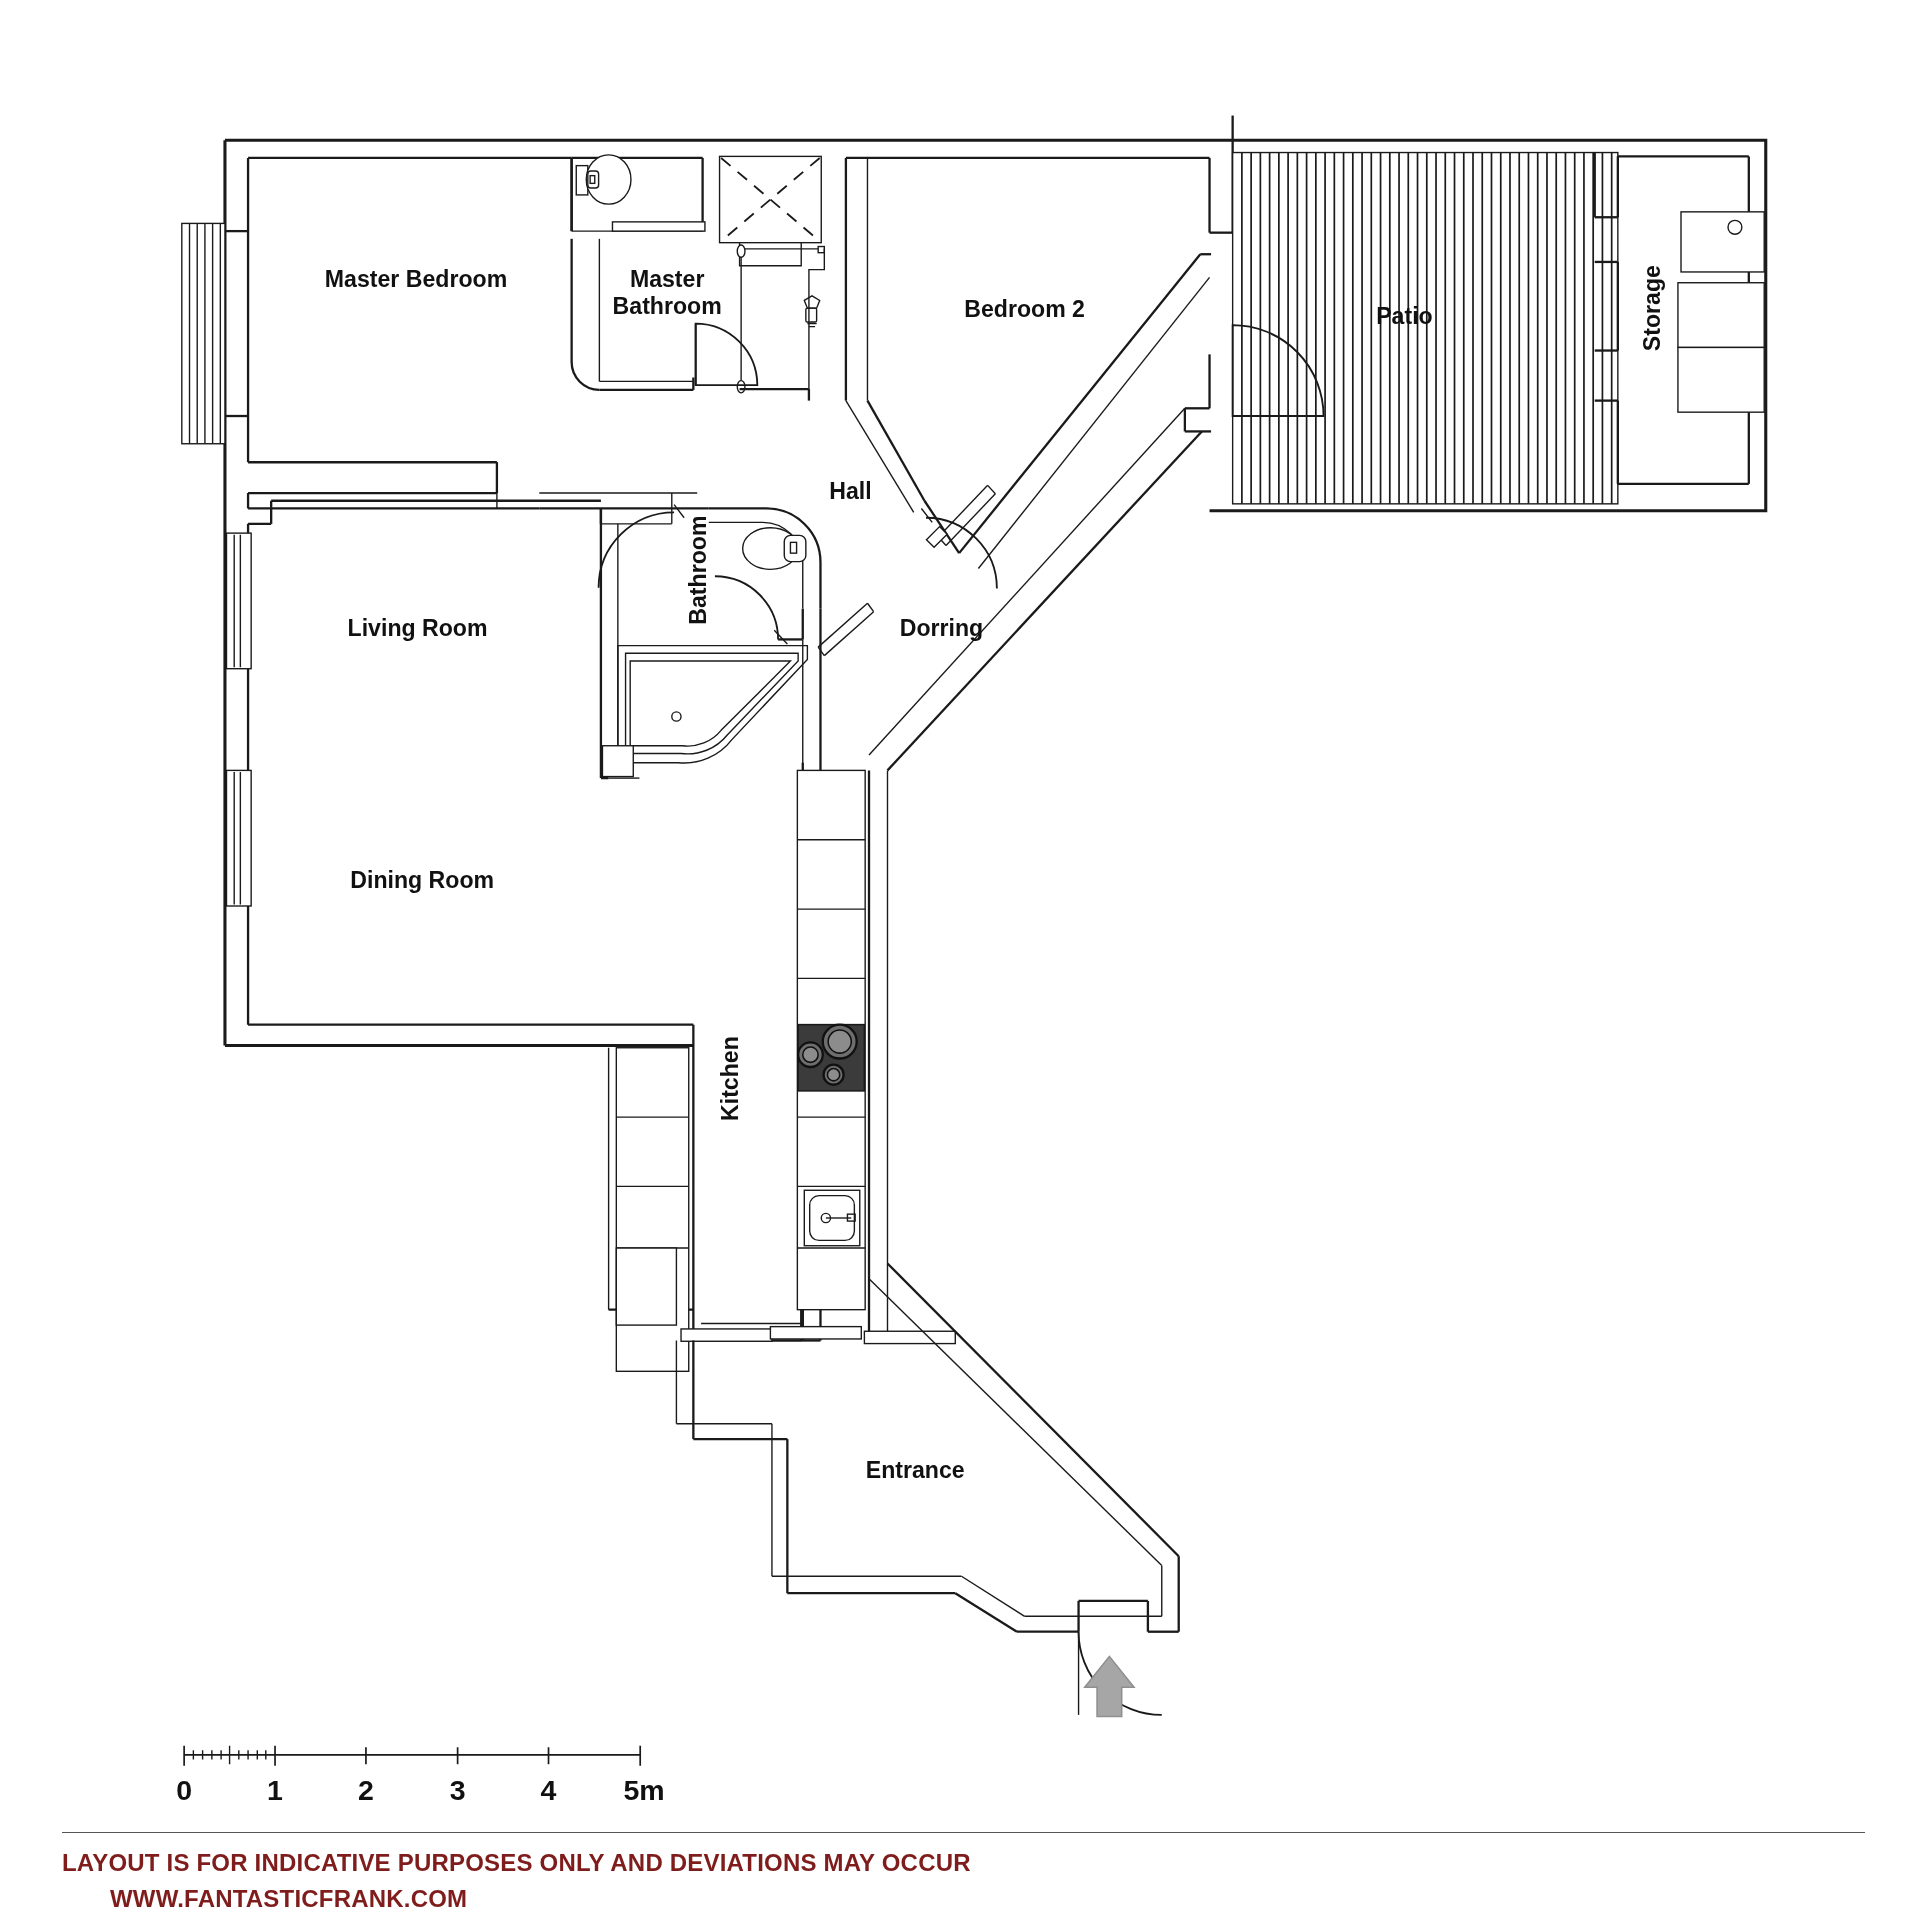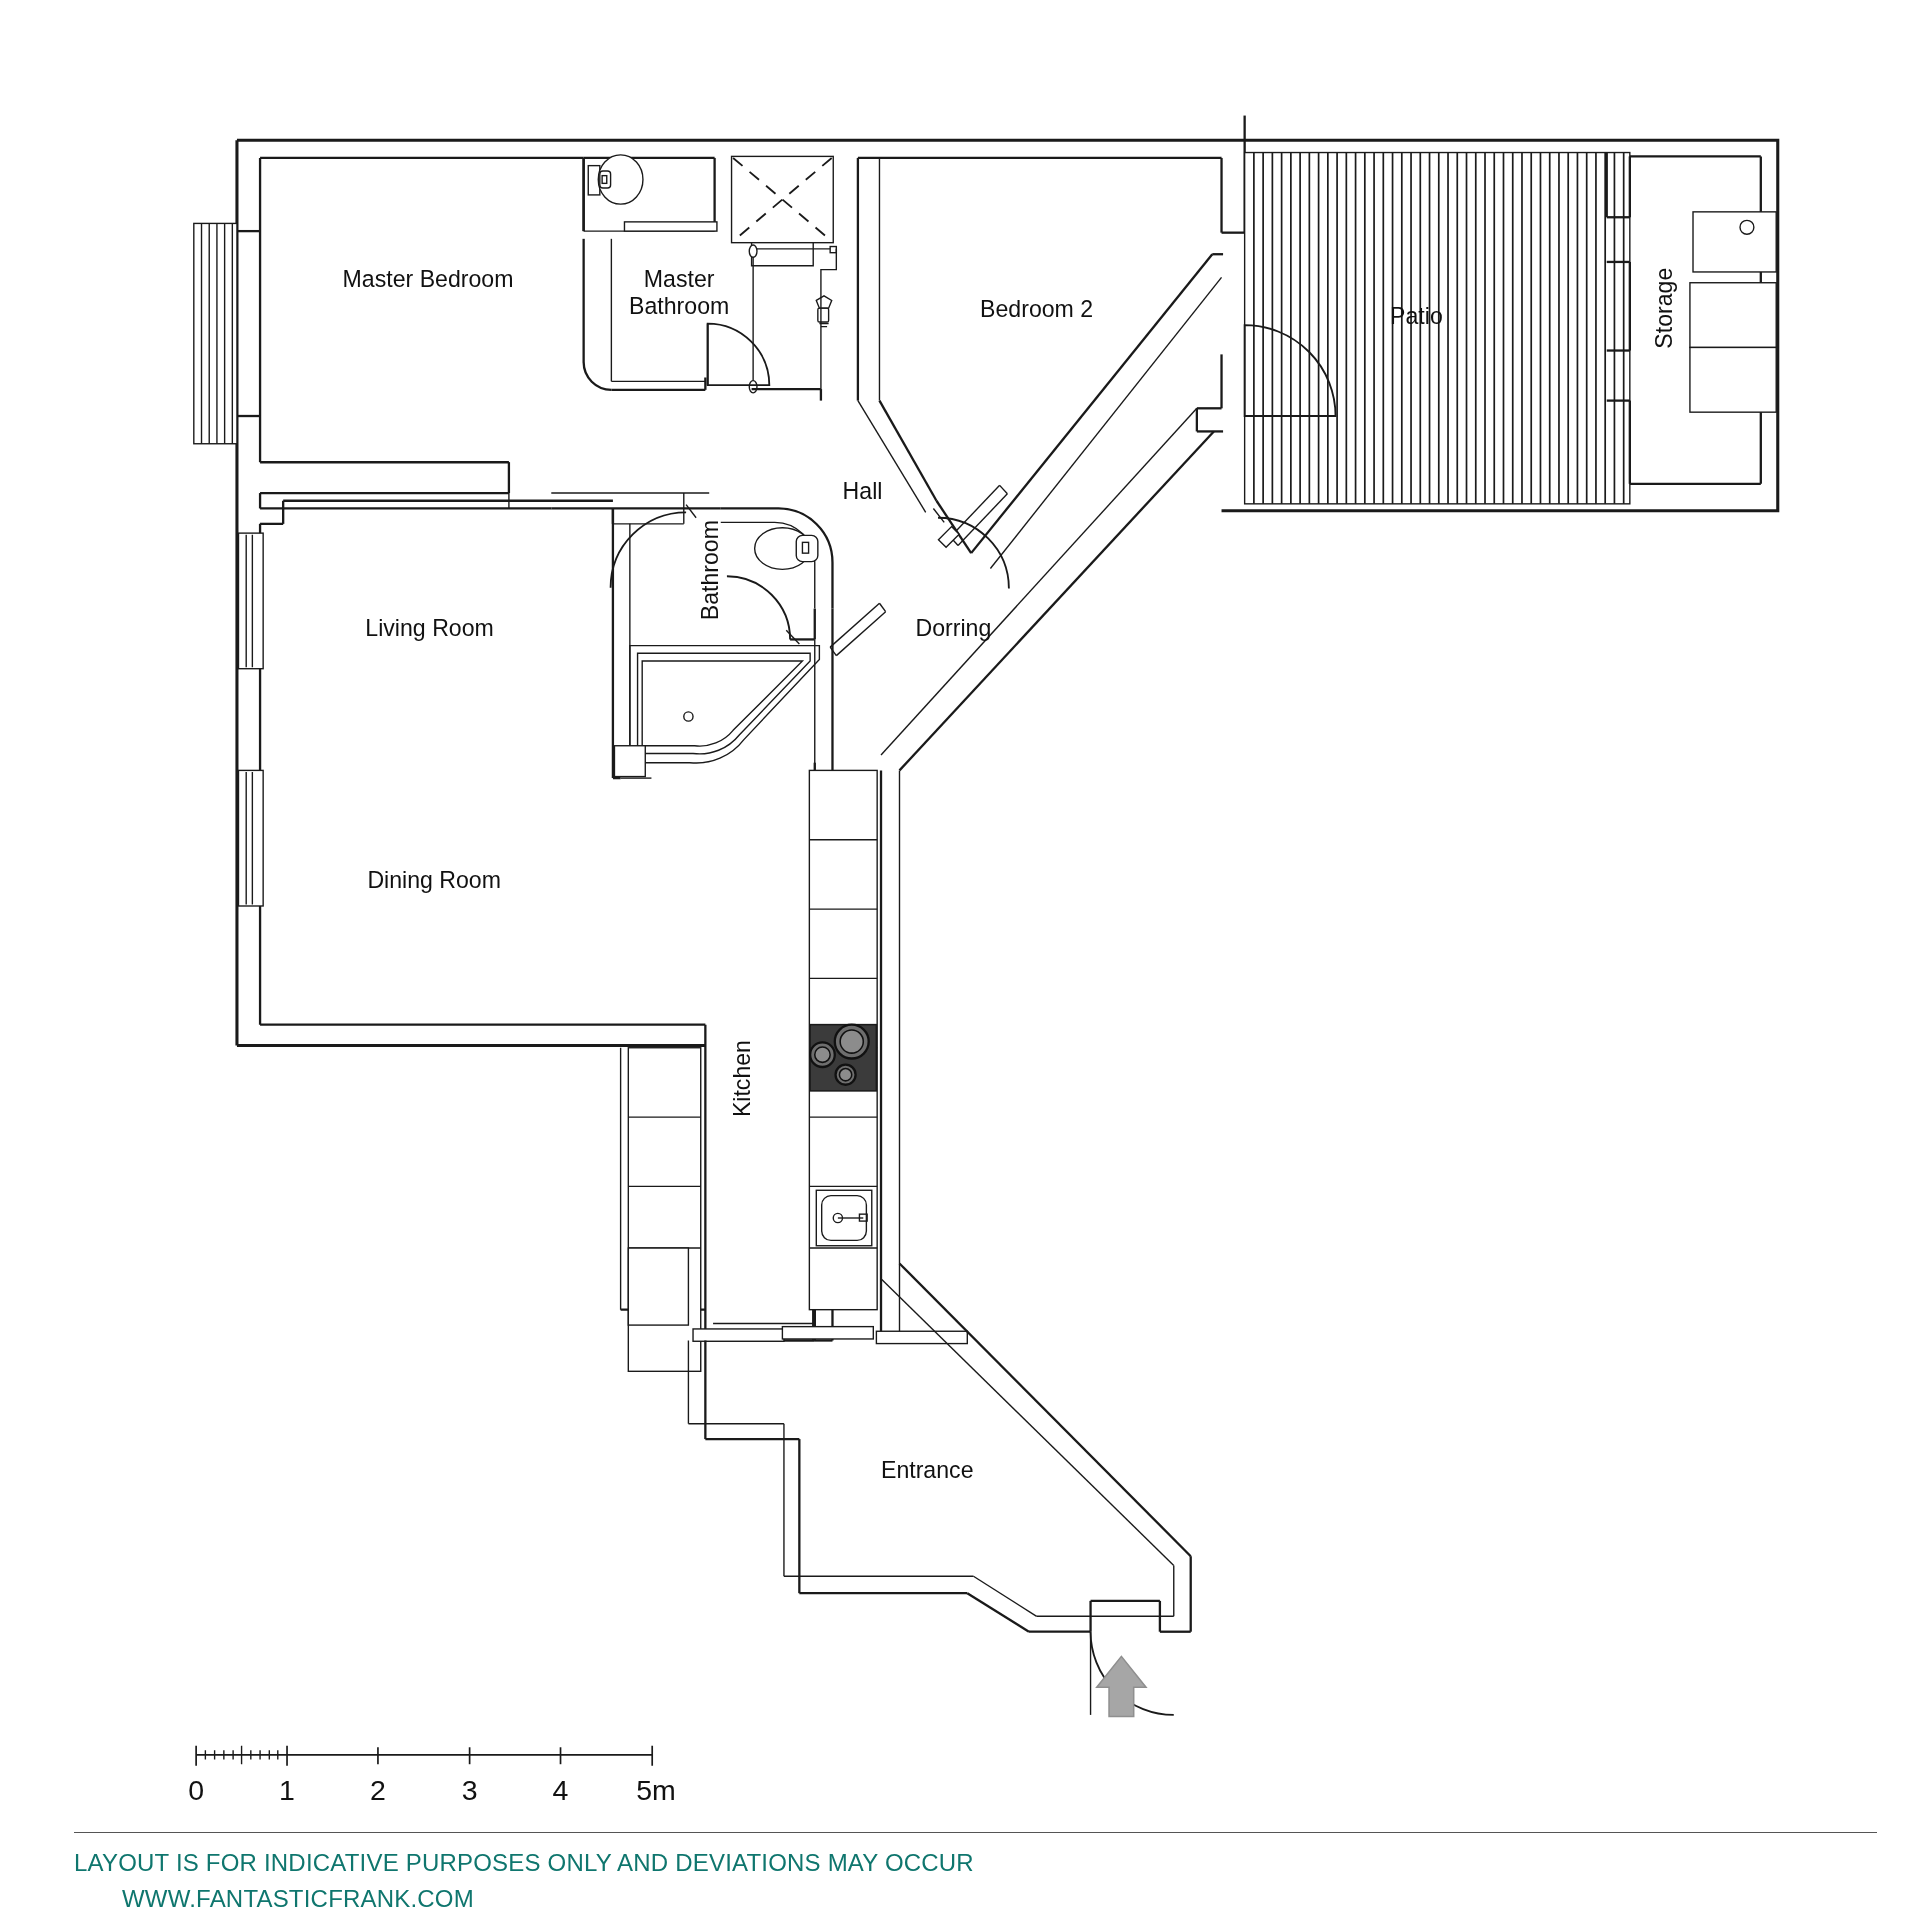--- a/index.html
+++ b/index.html
@@ -9,23 +9,24 @@
   }
   body {
     width: 1926px;
     height: 1926px;
     position: relative;
     font-family: "Liberation Sans", sans-serif;
     overflow: hidden;
   }
   #plan-root {
     position: absolute;
-    left: 12px; top: 0;
+    left: 0; top: 0;
     width: 1840px;
     height: 1926px;
+    font-weight: bold;
   }
   svg#floorplan {
     display: block;
     width: 1926px;
     height: 1926px;
   }
   .wall       { fill: none; stroke: #1a1a1a; stroke-width: 4; }
   .wall-thin  { fill: none; stroke: #1a1a1a; stroke-width: 3; }
   .hair       { fill: none; stroke: #1a1a1a; stroke-width: 2.2; }
   .hair2      { fill: none; stroke: #1a1a1a; stroke-width: 1.8; }
@@ -56,21 +57,21 @@
     width: 1803px;
     border-top: 1.5px solid #555;
     top: 1832px;
   }
   .footer-text {
     position: absolute;
     left: 62px;
     font-family: "Liberation Sans", sans-serif;
     font-size: 24px;
     letter-spacing: 0.2px;
-    color: #0f766e;
+    color: #7f1d1d;
     white-space: nowrap;
   }
   #footer-disclaimer { top: 1849px; }
   #footer-url        { top: 1885px; margin-left: 48px; }
 </style>
 </head>
 <body>
 
 <div id="plan-root">
 

